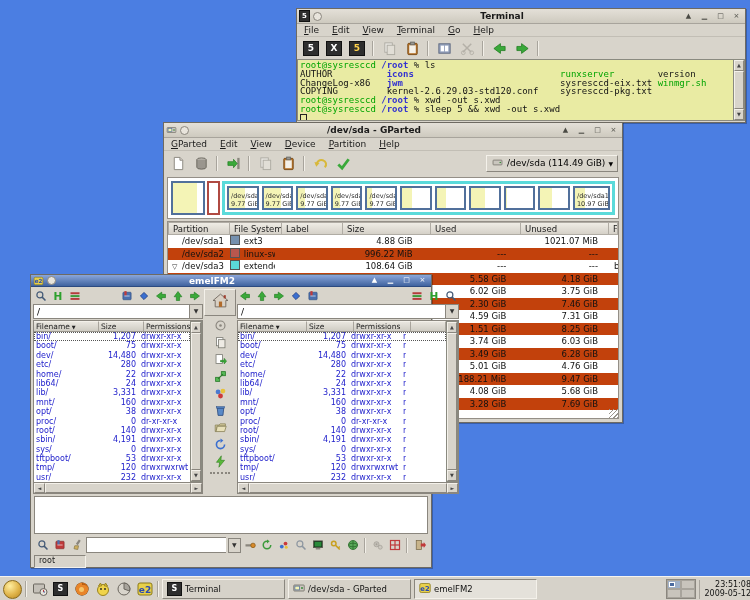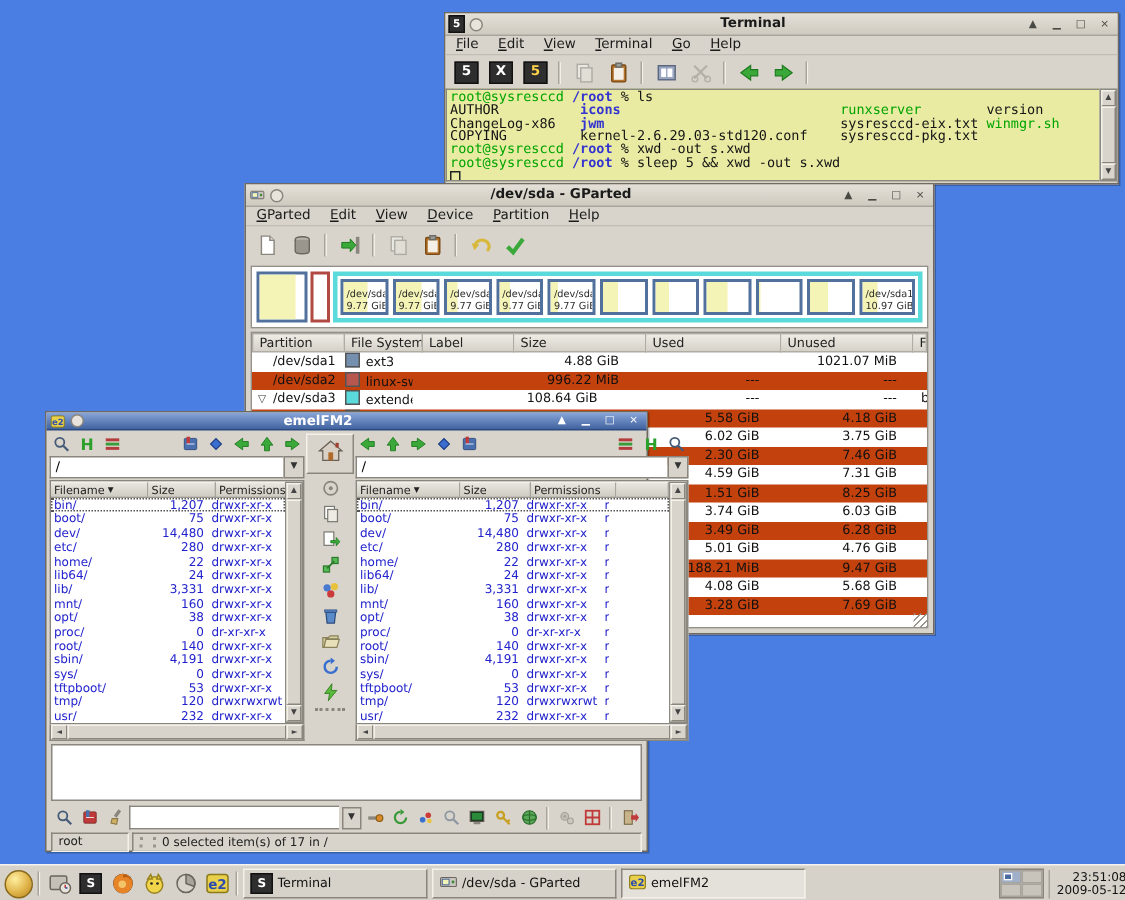--- a/index.html
+++ b/index.html
@@ -294,20 +294,28 @@
           <svg viewBox="0 0 16 16">
             <path d="M12.5 12 A5 4.5 0 1 0 4 9.5" fill="none" stroke="#d8b83a" stroke-width="2.2"></path>
             <polygon points="1.5,6.5 7,7.5 3.5,11.5" fill="#d8b83a"></polygon>
           </svg>
         </span>
         <span class="tbtn">
           <svg viewBox="0 0 16 16">
             <path d="M2.5 9 L6.5 13 L13.5 3.5" fill="none" stroke="#3aa93a" stroke-width="3"></path>
           </svg>
         </span>
+        <span class="combo">
+          <span><svg viewBox="0 0 16 16" width="13" height="11">
+              <rect x="1.5" y="4.5" width="13" height="7" rx="1" fill="#cac6be" stroke="#6a665e"></rect>
+              <circle cx="12" cy="8" r="1.2" fill="#3a8a3a"></circle>
+            </svg></span>
+          <span>/dev/sda  (114.49 GiB)</span>
+          <span class="arr">▼</span>
+        </span>
       </div>
     <div id="gp-partbar-wrap">
         <div class="pbox" style="width: 30px; flex: 0 0 auto; border-color: rgb(81, 112, 155);">
           <div class="used" style="width: 80%;"></div>
         </div>
         <div class="pbox" style="width: 9px; flex: 0 0 auto; border-color: rgb(176, 74, 66);">
           <div class="used" style="width: 0%;"></div>
         </div>
         <div id="gp-ext">
           <div class="pbox">
@@ -377,21 +385,21 @@
             <span class="gp-c" style="width: 52px;"></span>
             <span class="gp-c num" style="width: 79px;">996.22 MiB</span>
             <span class="gp-c num" style="width: 81px;">---</span>
             <span class="gp-c num" style="width: 79px;">---</span>
             <span class="gp-c" style="flex: 1 1 0%;"></span>
           </div>
           <div class="gp-row">
             <span class="gp-c" style="width: 52px;"><span class="expander">▽</span><span>/dev/sda3</span></span>
             <span class="gp-c" style="width: 43px;"><span class="chip" style="background: rgb(90, 218, 218);"></span><span>extended</span></span>
             <span class="gp-c" style="width: 52px;"></span>
-            <span class="gp-c num" style="width: 79px; text-align: center;">108.64 GiB</span>
+            <span class="gp-c num" style="width: 79px;">108.64 GiB</span>
             <span class="gp-c num" style="width: 81px;">---</span>
             <span class="gp-c num" style="width: 79px;">---</span>
             <span class="gp-c" style="flex: 1 1 0%;">boot</span>
           </div>
           <div class="gp-row alt">
             <span class="gp-c" style="width: 52px;"><span class="expander"></span><span style="padding-left: 8px;">/dev/sda5</span></span>
             <span class="gp-c" style="width: 43px;"><span class="chip" style="background: rgb(117, 144, 174);"></span><span>ext3</span></span>
             <span class="gp-c" style="width: 52px;"></span>
             <span class="gp-c num" style="width: 79px;">9.77 GiB</span>
             <span class="gp-c num" style="width: 81px;">5.58 GiB</span>
@@ -1008,24 +1016,20 @@
           <span class="tsep"></span>
           <span class="itn">
             <svg viewBox="0 0 16 16">
               <rect x="3" y="2" width="7" height="12" fill="#c8b48a" stroke="#7a6a4a"></rect>
               <polygon points="9,6 13,6 13,4 16,8 13,12 13,10 9,10" fill="#c03a3a"></polygon>
             </svg>
           </span>
         </div>
       <div id="fm-status">
         <span class="scell" style="width:42px;">root</span>
-        <span class="scell grow">
-            <span class="sgrip"></span>
-            <span>0 selected item(s) of 17 in /</span>
-          </span>
       </div>
     </div>
   </div>
 
   <div id="taskbar">
     <div class="orb"></div>
     <div class="bsep"></div>
     <div id="tb-launchers" style="display:flex;gap:2px;">
         <span class="launcher">
           <svg viewBox="0 0 16 16">

